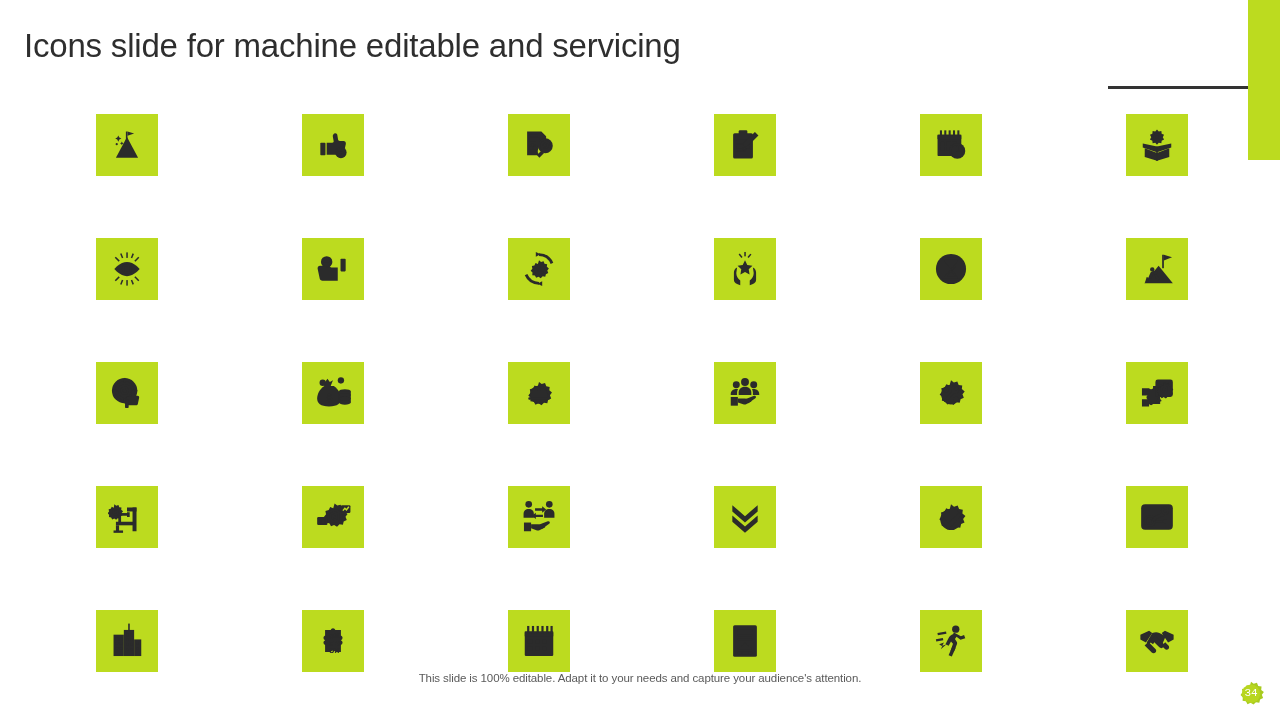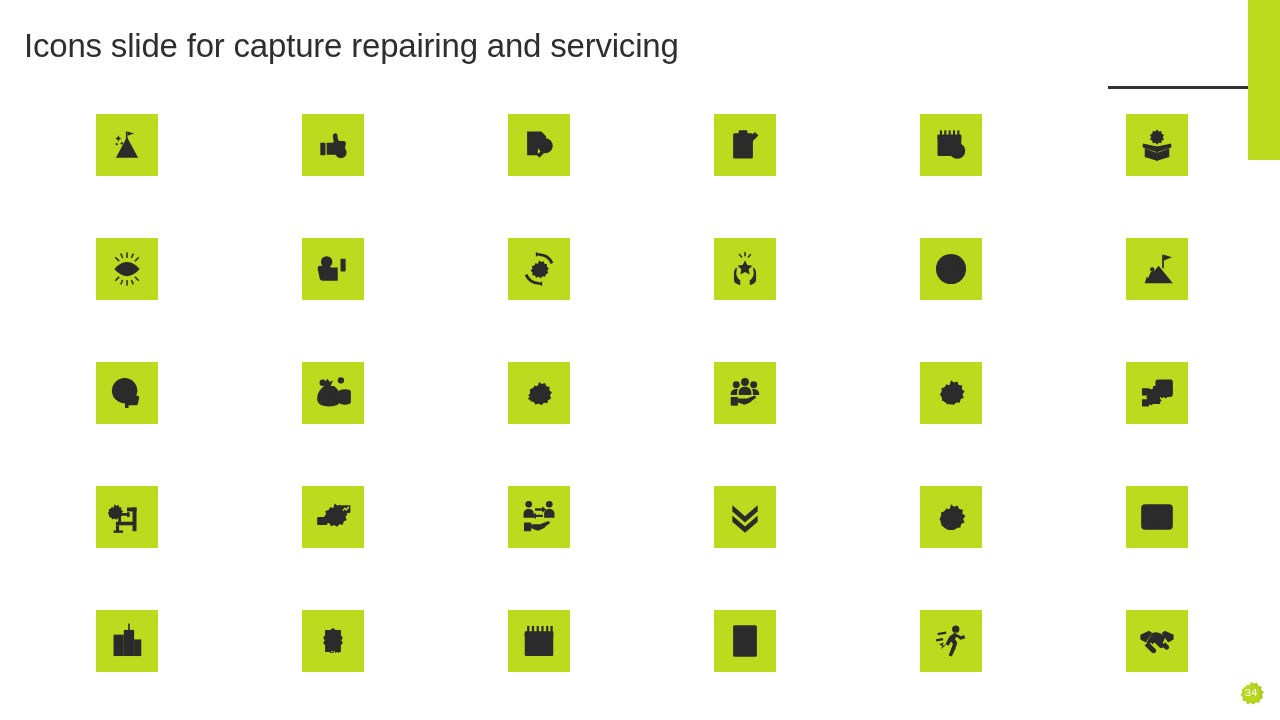--- a/index.html
+++ b/index.html
@@ -94,21 +94,21 @@
   }
 </style>
 </head>
 <body>
 
 <div class="slide">
 
   <div class="corner-bar"></div>
   <div class="corner-rule"></div>
 
-  <div class="title">Icons slide for capture repairing and servicing</div>
+  <div class="title">Icons slide for machine editable and servicing</div>
 
   <div class="grid">
 
     <div class="tile">
       <span>
       <svg width="38" height="38" viewBox="0 0 48 48">
         <path d="M24 14 L38 40 L10 40 Z"></path>
         <rect x="22.6" y="7" width="2" height="12"></rect>
         <path d="M24.6 7 L33 9.6 L24.6 12.4 Z"></path>
         <path d="M13 12 l1.3 2.6 2.6 1.3 -2.6 1.3 -1.3 2.6 -1.3 -2.6 -2.6 -1.3 2.6 -1.3 Z"></path>
@@ -567,20 +567,21 @@
         <path d="M18 14 c3-1 6-1.5 9 0 l8 4 -4 9 -5-3 -2 3 -3-2 -2 3 -3-2 -2 2.5 -3-2.5 Z"></path>
         <path d="M17 22 l10 10 c1.4 1.4 3.6 1.4 5 0 1.4-1.4 1.4-3.6 0-5 L22 17 Z"></path>
         <path d="M13 25 l9 9 c1.3 1.3 1.3 3.3 0 4.6 -1.3 1.3-3.3 1.3-4.6 0 l-9-9 Z"></path>
         <path d="M30 30 l4 4 c1.2 1.2 3.2 1.2 4.4 0 1.2-1.2 1.2-3.2 0-4.4 l-4-4 Z"></path>
       </svg>
       </span>
     </div>
 
   </div>
 
+  <div class="footer-note">This slide is 100% editable. Adapt it to your needs and capture your audience's attention.</div>
 
   <div class="page-badge">
     <svg width="34" height="34" viewBox="0 0 48 48">
       <path d="M24 1 l3.8 2.9 4.6-1.4 1.8 4.5 4.7 .9 -.5 4.7 3.8 3 -2.9 3.9 1.8 4.5 -4.3 2 -1.1 4.6 -4.7-.5 -3.5 3.3 -4.1-2.6 -4.3 2 -2.3-4.2 -4.7-.8 .4-4.7 -3.3-3.4 3-3.7 -.9-4.7 4.6-1.1 2-4.3 4.3 1.9 Z" transform="translate(0 7) scale(1)" fill="#a8cb1f"></path>
       <circle cx="24" cy="25" r="13" fill="#b8d61f"></circle>
     </svg>
     <span class="num">34</span>
   </div>
 
 </div>

